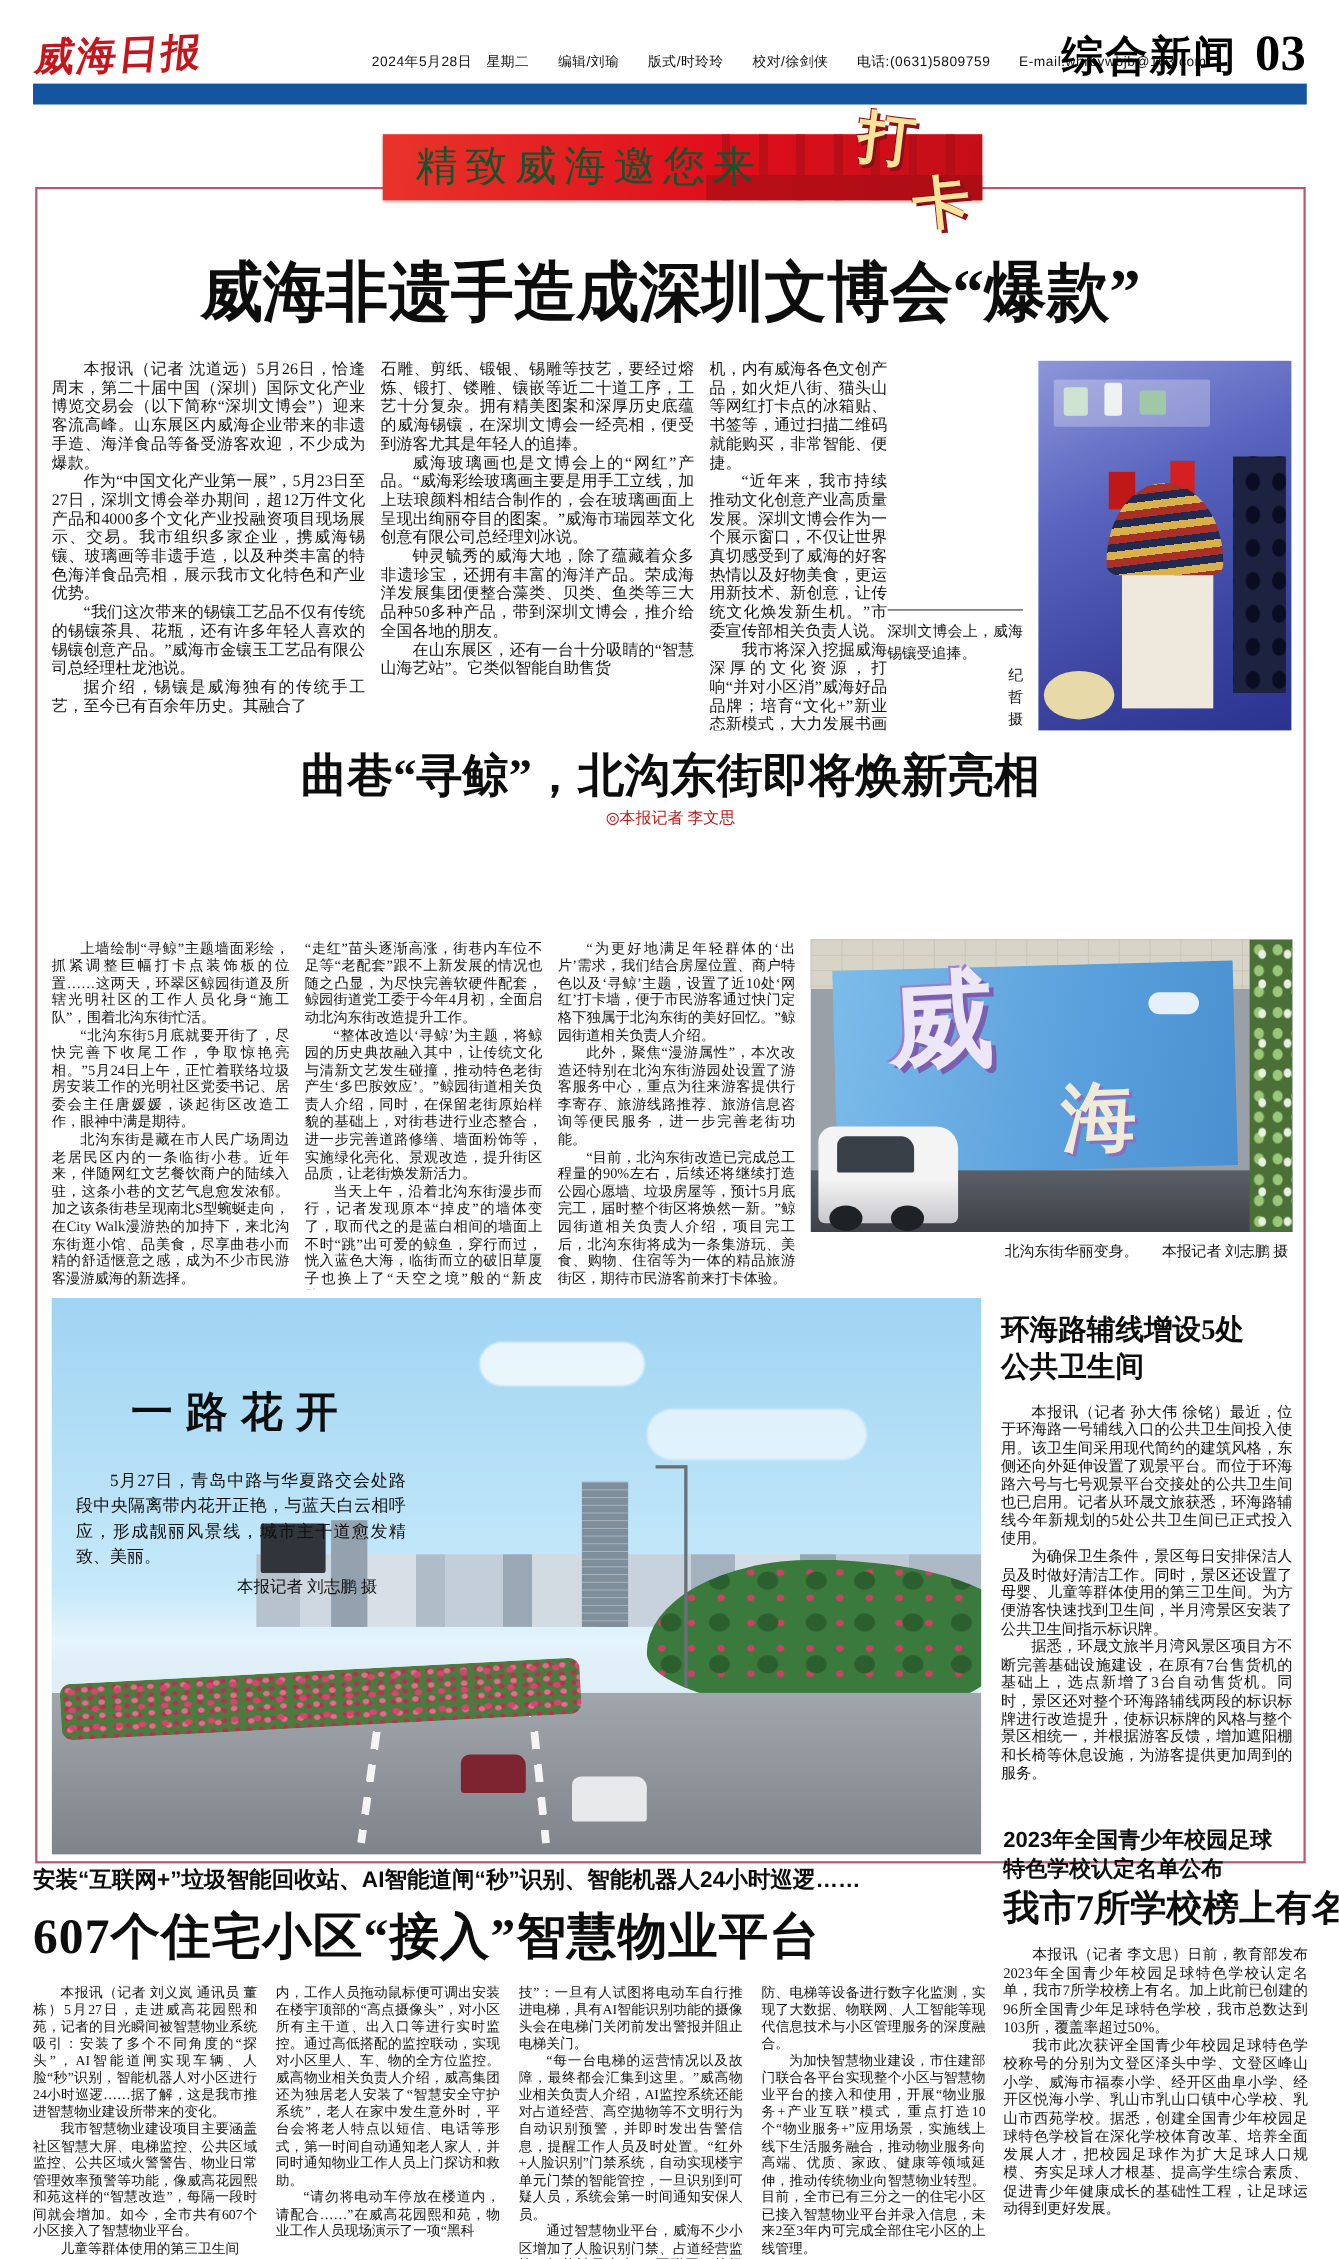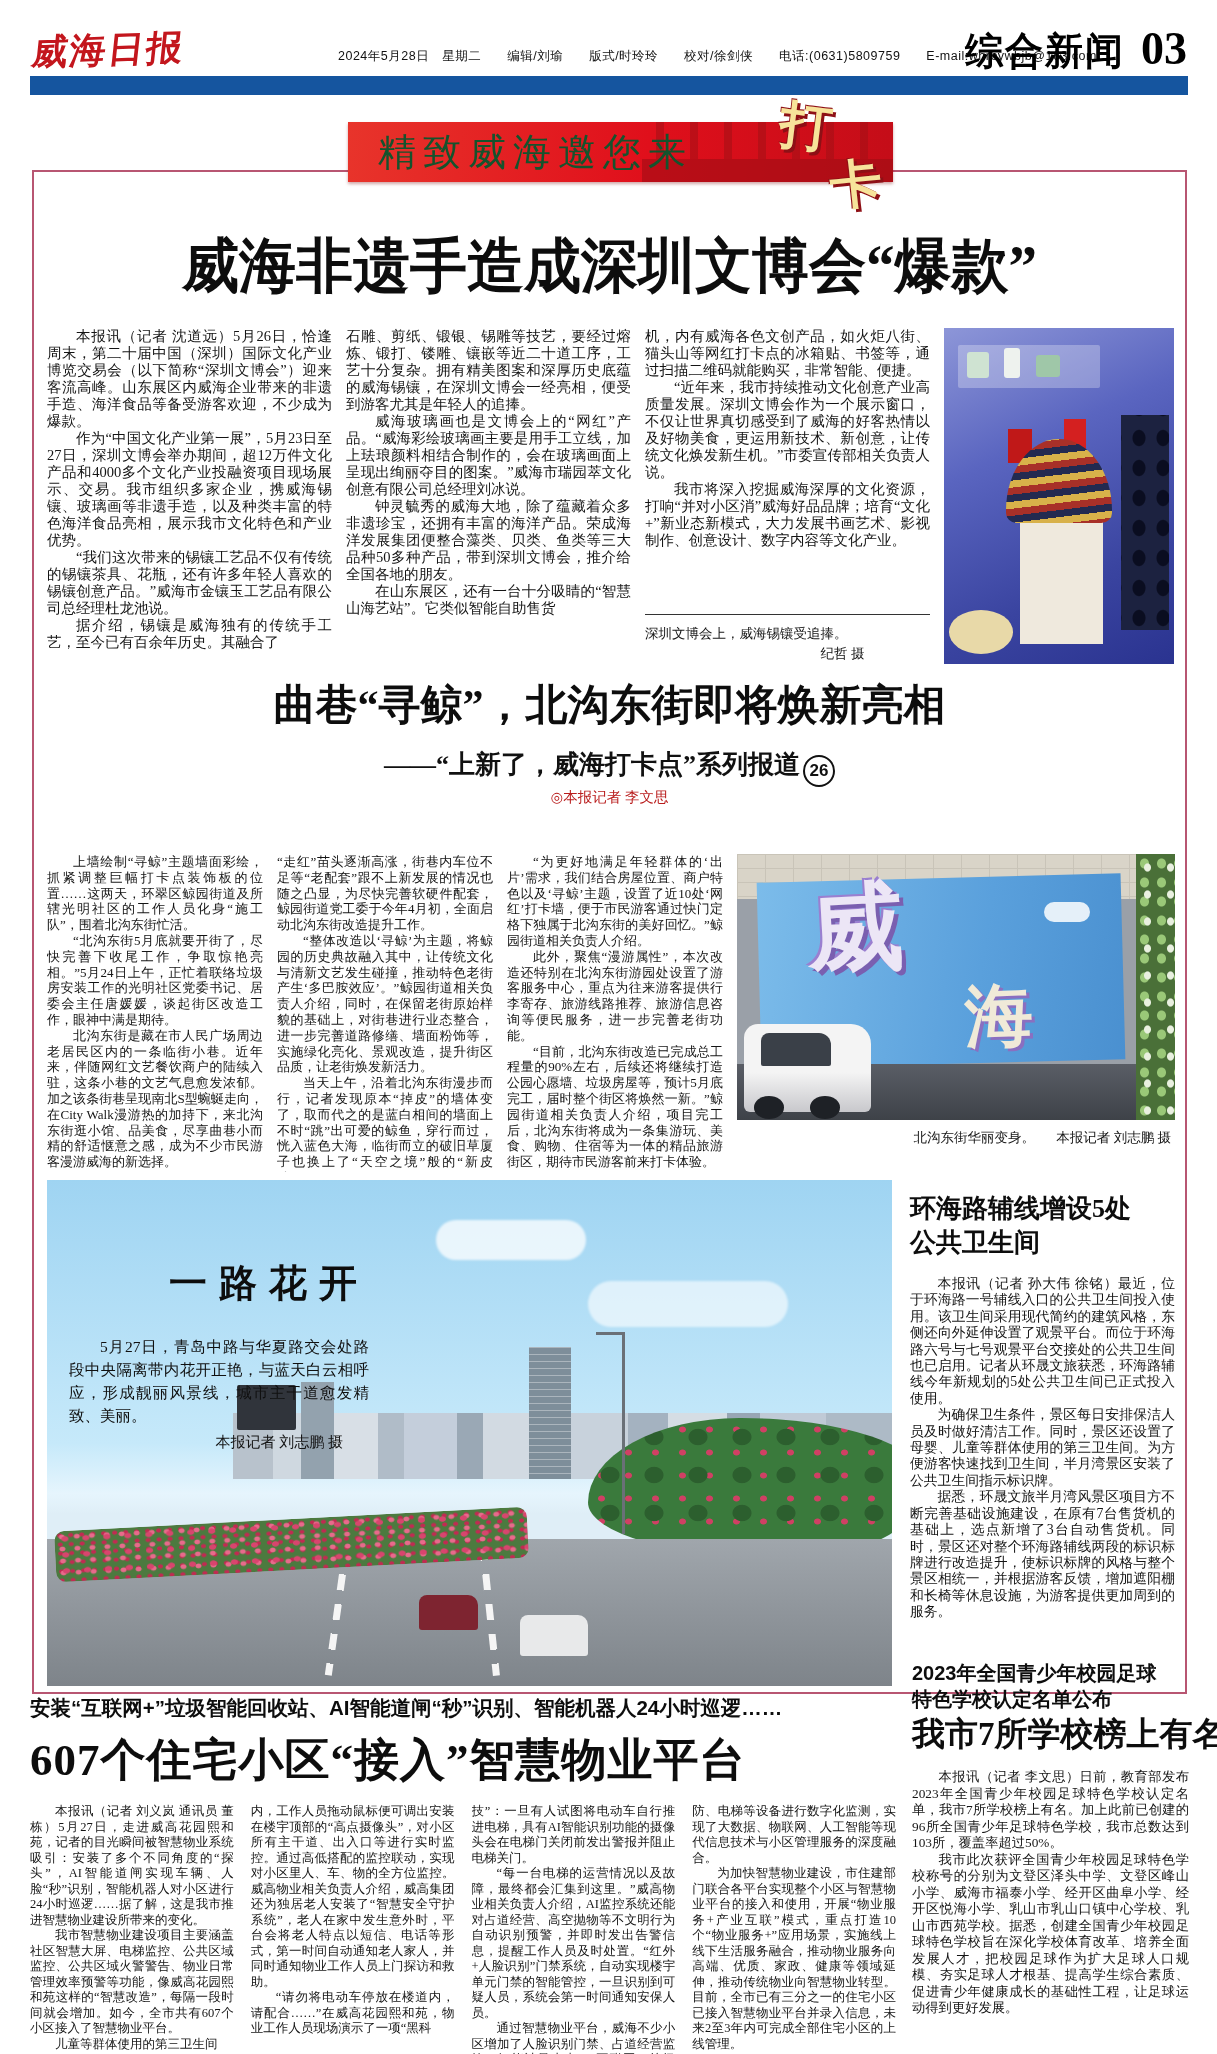--- a/index.html
+++ b/index.html
@@ -36,21 +36,21 @@
   .frame{position:absolute;left:32px;top:170px;width:1151px;height:1520px;border:2.5px solid #b85672;background:#fff;}
 
   
   .hl1{position:absolute;top:56px;left:0;width:100%;text-align:center;font-size:57px;font-weight:bold;
        color:#0d0d0d;white-space:nowrap;transform:scaleY(1.04);}
   .a1-grid{position:absolute;top:156px;left:13px;width:1128px;height:336px;display:grid;
        grid-template-columns:285px 285px 285px 230px;gap:14px;}
   .a1-col{font-size:14.5px;line-height:17px;text-align:justify;overflow:hidden;}
   .a1-col p,.a2-col p,.tl-body p,.pr-col p,.fb-body p{margin:0;text-indent:2em;}
   p.noindent{text-indent:0 !important;}
-  .colflex{display:flex;flex-direction:column;}
+  .colflex{display:flex;flex-direction:row;}
   .cap1{margin-top:auto;border-top:1px solid #333;padding-top:9px;font-size:13.5px;line-height:20px;}
   .cap1 .c{display:block;}
   .cap1 .cr{display:block;text-align:center;padding-left:110px;}
 
   .photo1{position:relative;width:230px;height:336px;overflow:hidden;
       background:linear-gradient(155deg,#8d96d8 0%,#5a65c0 35%,#3a44a0 72%,#2a3390 100%);}
   .p1-shelf{position:absolute;left:6%;top:5%;width:62%;height:13%;background:rgba(255,255,255,.28);border-radius:2px;}
   .p1-i1{position:absolute;left:10%;top:7%;width:22px;height:26px;background:#cfe3d2;border-radius:3px;}
   .p1-i2{position:absolute;left:26%;top:6%;width:16px;height:30px;background:#eef2ee;border-radius:3px;}
   .p1-i3{position:absolute;left:40%;top:8%;width:24px;height:22px;background:#9fc7a8;border-radius:3px;}
@@ -125,21 +125,21 @@
   .p3-trees{position:absolute;right:-4%;top:47%;width:40%;height:28%;background:#3a7a3c;
       border-radius:45% 55% 40% 60%/60% 45% 55% 40%;
       background-image:radial-gradient(#2c5f2e 9px,transparent 10px),radial-gradient(#d04064 3px,transparent 4px);
       background-size:44px 38px,27px 23px;}
   .p3-car1{position:absolute;left:44%;bottom:11%;width:7%;height:7%;background:#7e2430;border-radius:8px 10px 3px 3px;}
   .p3-car2{position:absolute;left:56%;bottom:6%;width:8%;height:8%;background:#e8e9ea;border-radius:8px 10px 3px 3px;}
   .p3-pole{position:absolute;left:68%;top:30%;width:3px;height:40%;background:#6a7077;}
   .p3-pole:before{content:"";position:absolute;left:-26px;top:0;width:28px;height:3px;background:#6a7077;}
 
   .p3-overlay{position:absolute;left:22px;top:78px;width:300px;}
-  .p3-title{font-size:38px;font-weight:bold;letter-spacing:12px;color:#0d0d0d;text-align:right;}
+  .p3-title{font-size:38px;font-weight:bold;letter-spacing:12px;color:#0d0d0d;text-align:center;}
   .p3-body{margin-top:26px;font-size:15.5px;line-height:23px;text-align:justify;text-indent:2em;color:#101010;}
   .p3-credit{margin-top:6px;font-size:15px;text-align:right;padding-right:26px;}
 
   .tl-art{flex:1;min-width:0;}
   .tl-hl{font-size:26px;font-weight:bold;line-height:34px;color:#0d0d0d;margin-top:12px;}
   .tl-body{margin-top:16px;font-size:13.8px;line-height:16.4px;text-align:justify;overflow:hidden;max-height:420px;}
 
   
   .prop{position:absolute;left:30px;top:1694px;width:866px;}
   .pr-kicker{font-size:20.5px;font-weight:bold;color:#0d0d0d;white-space:nowrap;}
@@ -210,23 +210,20 @@
         <div class="p1-tag2"></div>
         <div class="p1-rack"></div>
         <div class="p1-ped"></div>
         <div class="p1-basket"></div>
         <div class="p1-hat"></div>
       </div>
     </div>
 
     <div class="a2-head">
       <div class="hl2">曲巷“寻鲸”，北沟东街即将焕新亮相</div>
-      <div class="sub2">
-        <span>——“上新了，威海打卡点”系列报道</span><span class="circ sans">26</span>
-      </div>
       <div class="byline2">◎本报记者 李文思</div>
     </div>
     <div class="a2-grid">
       <div class="a2-col">
           <p>上墙绘制“寻鲸”主题墙面彩绘，抓紧调整巨幅打卡点装饰板的位置……这两天，环翠区鲸园街道及所辖光明社区的工作人员化身“施工队”，围着北沟东街忙活。</p>
           <p>“北沟东街5月底就要开街了，尽快完善下收尾工作，争取惊艳亮相。”5月24日上午，正忙着联络垃圾房安装工作的光明社区党委书记、居委会主任唐媛媛，谈起街区改造工作，眼神中满是期待。</p>
           <p>北沟东街是藏在市人民广场周边老居民区内的一条临街小巷。近年来，伴随网红文艺餐饮商户的陆续入驻，这条小巷的文艺气息愈发浓郁。加之该条街巷呈现南北S型蜿蜒走向，在City Walk漫游热的加持下，来北沟东街逛小馆、品美食，尽享曲巷小而精的舒适惬意之感，成为不少市民游客漫游威海的新选择。</p>
         </div>
       <div class="a2-col">
           <p class="noindent">“走红”苗头逐渐高涨，街巷内车位不足等“老配套”跟不上新发展的情况也随之凸显，为尽快完善软硬件配套，鲸园街道党工委于今年4月初，全面启动北沟东街改造提升工作。</p>

